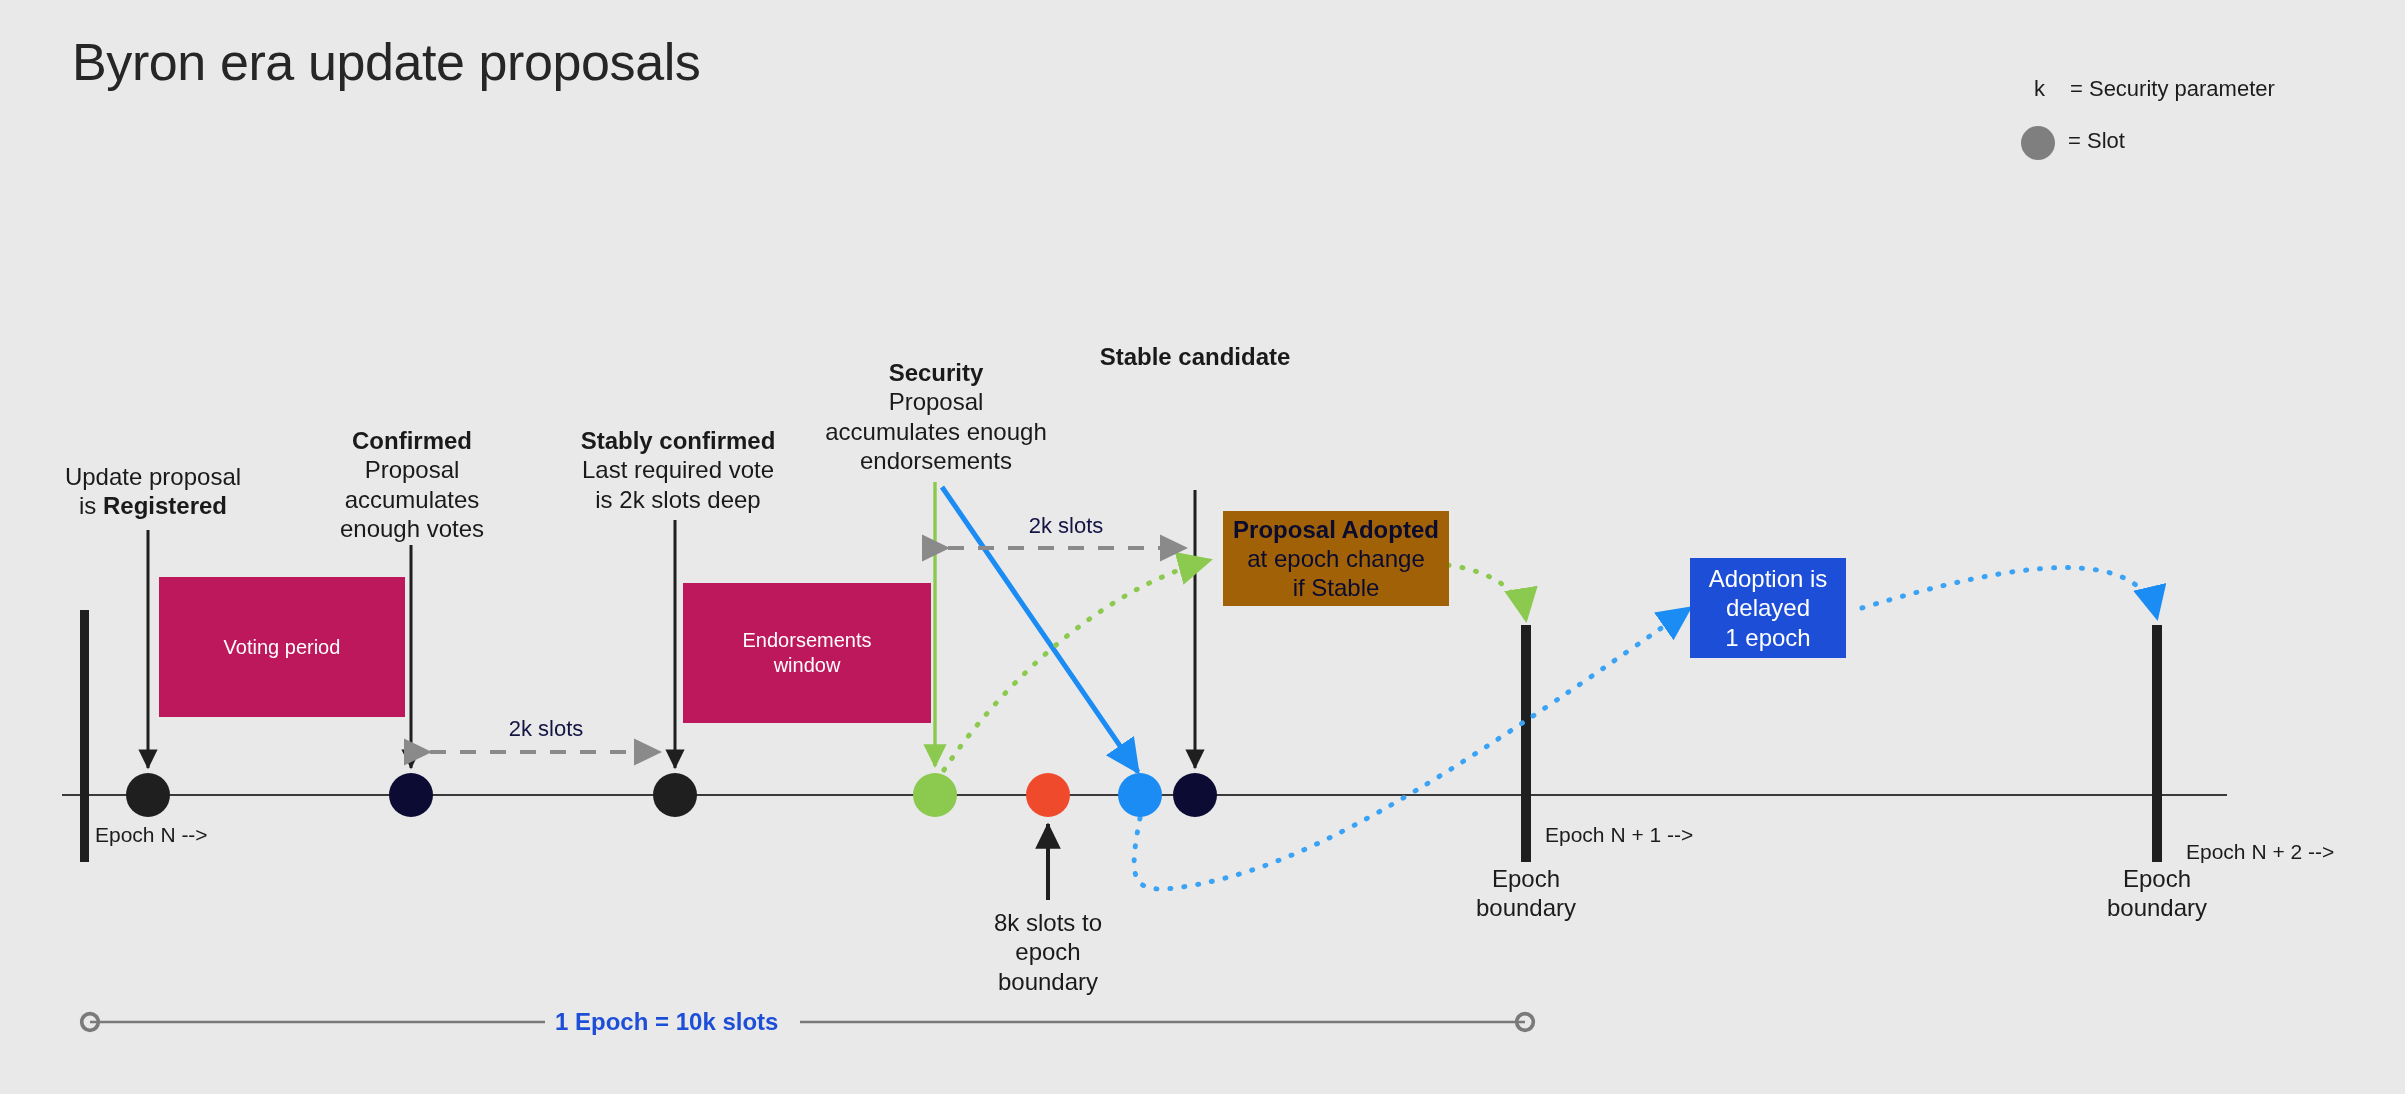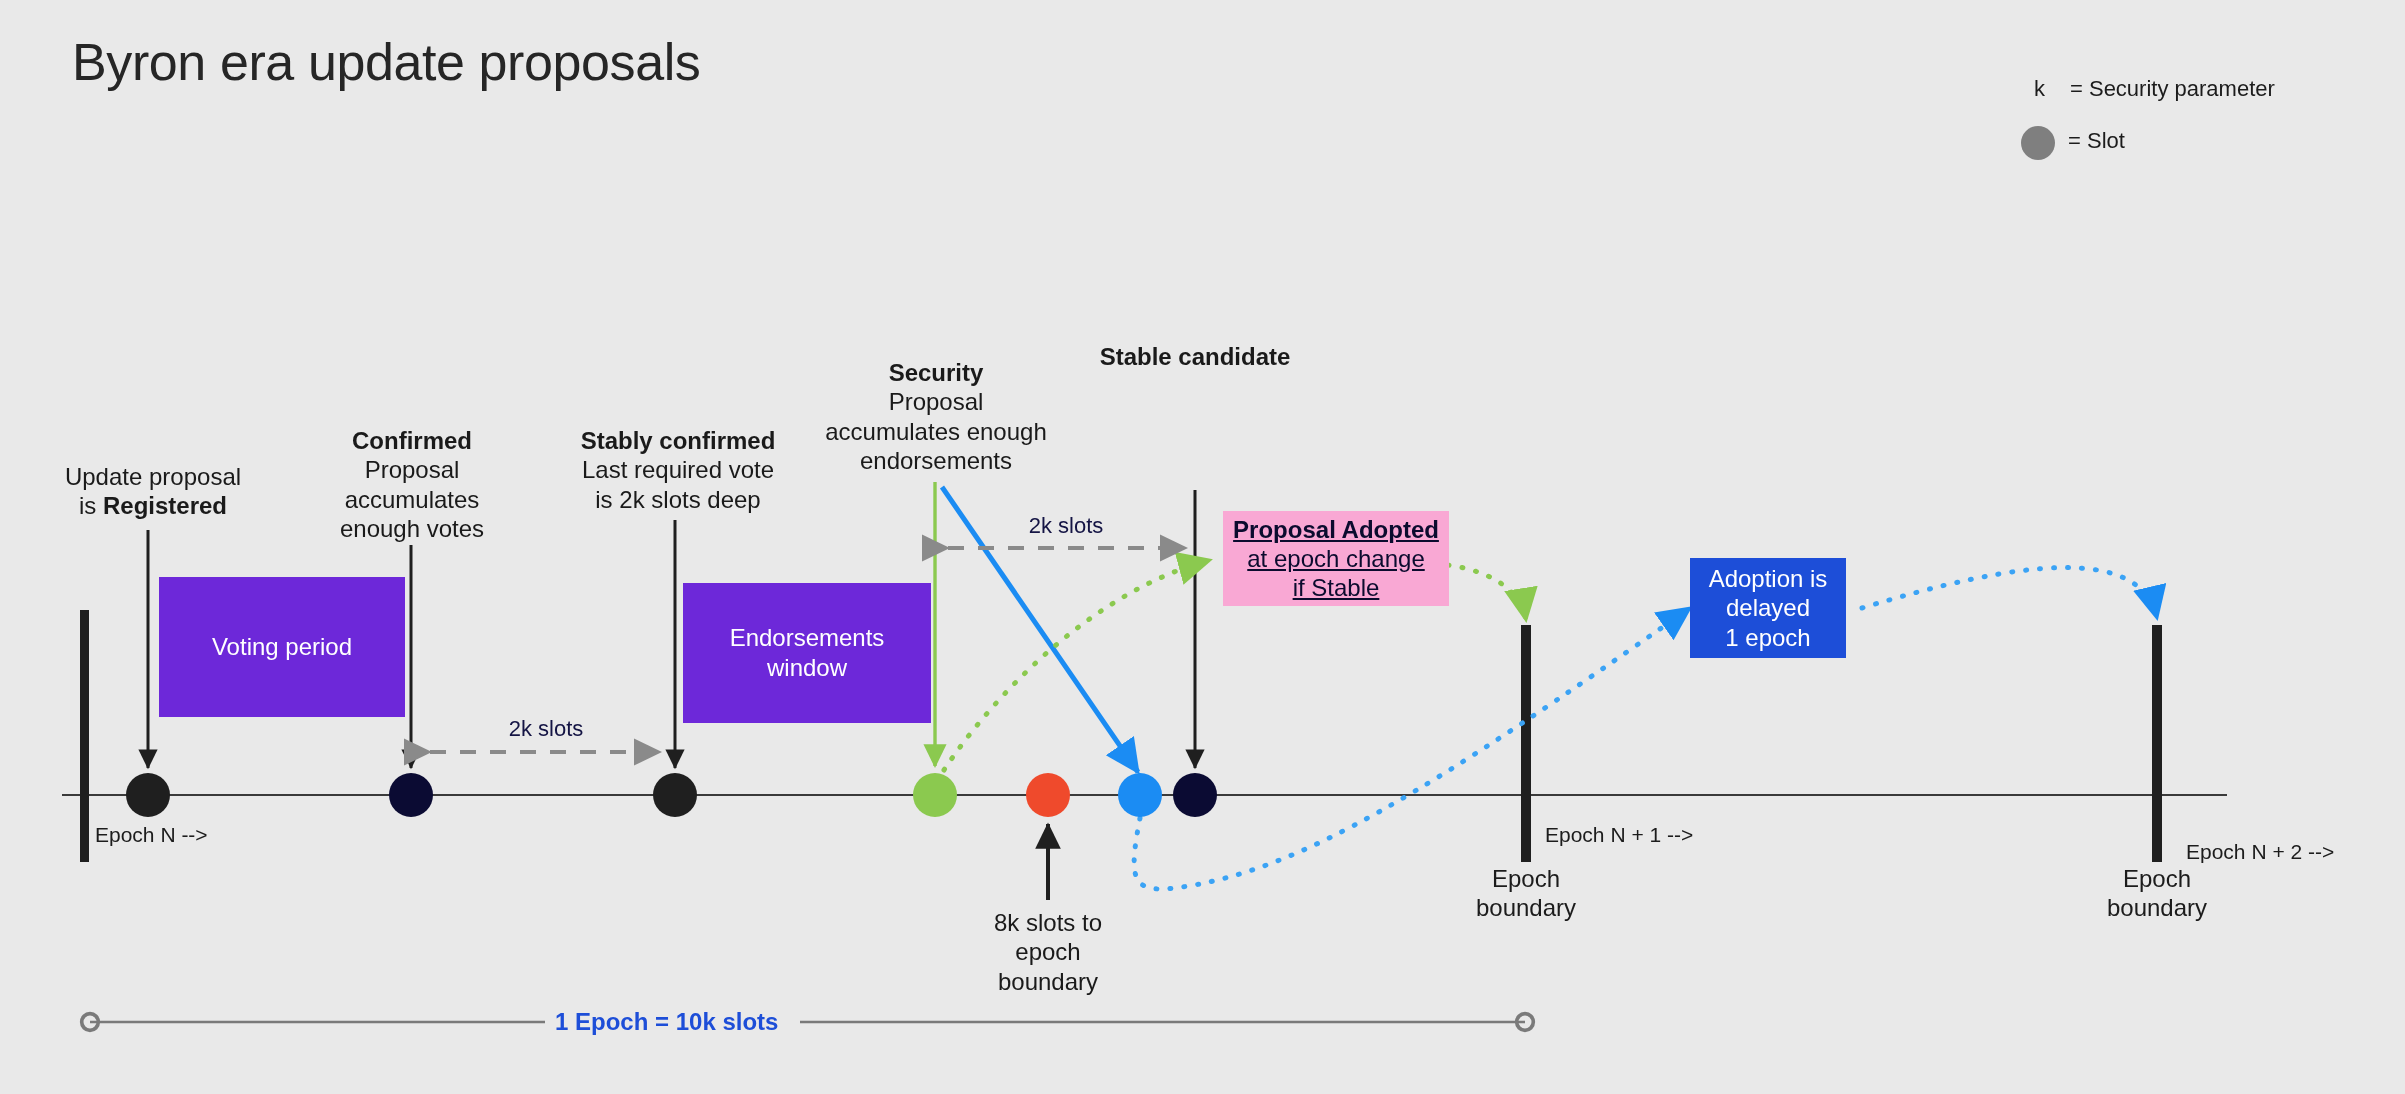--- a/index.html
+++ b/index.html
@@ -51,46 +51,45 @@
     color: #1c1c1c;
   }
   .legend-dot {
     position: absolute;
     width: 34px; height: 34px;
     border-radius: 50%;
     background: #7f7f7f;
   }
   .band {
     position: absolute;
-    background: #6d28d9;
+    background: #be185d;
     color: #ffffff;
     display: flex;
     align-items: center;
     justify-content: center;
     text-align: center;
-    font-size: 24px;
+    font-size: 20px;
     line-height: 1.25;
     white-space: pre-line;
   }
   .callout {
     position: absolute;
     display: flex;
     flex-direction: column;
     align-items: center;
     justify-content: center;
     text-align: center;
     line-height: 1.22;
     font-size: 24px;
     white-space: pre-line;
   }
   .callout .hd { font-weight: bold; }
   .green-box {
-    background: #f9a8d4;
+    background: #a16207;
     color: #0b0b2e;
-    text-decoration: underline;
   }
   .blue-box {
     background: #1d4ed8;
     color: #ffffff;
   }
   .axis-note {
     position: absolute;
     font-size: 21px;
     color: #1c1c1c;
     white-space: nowrap;

